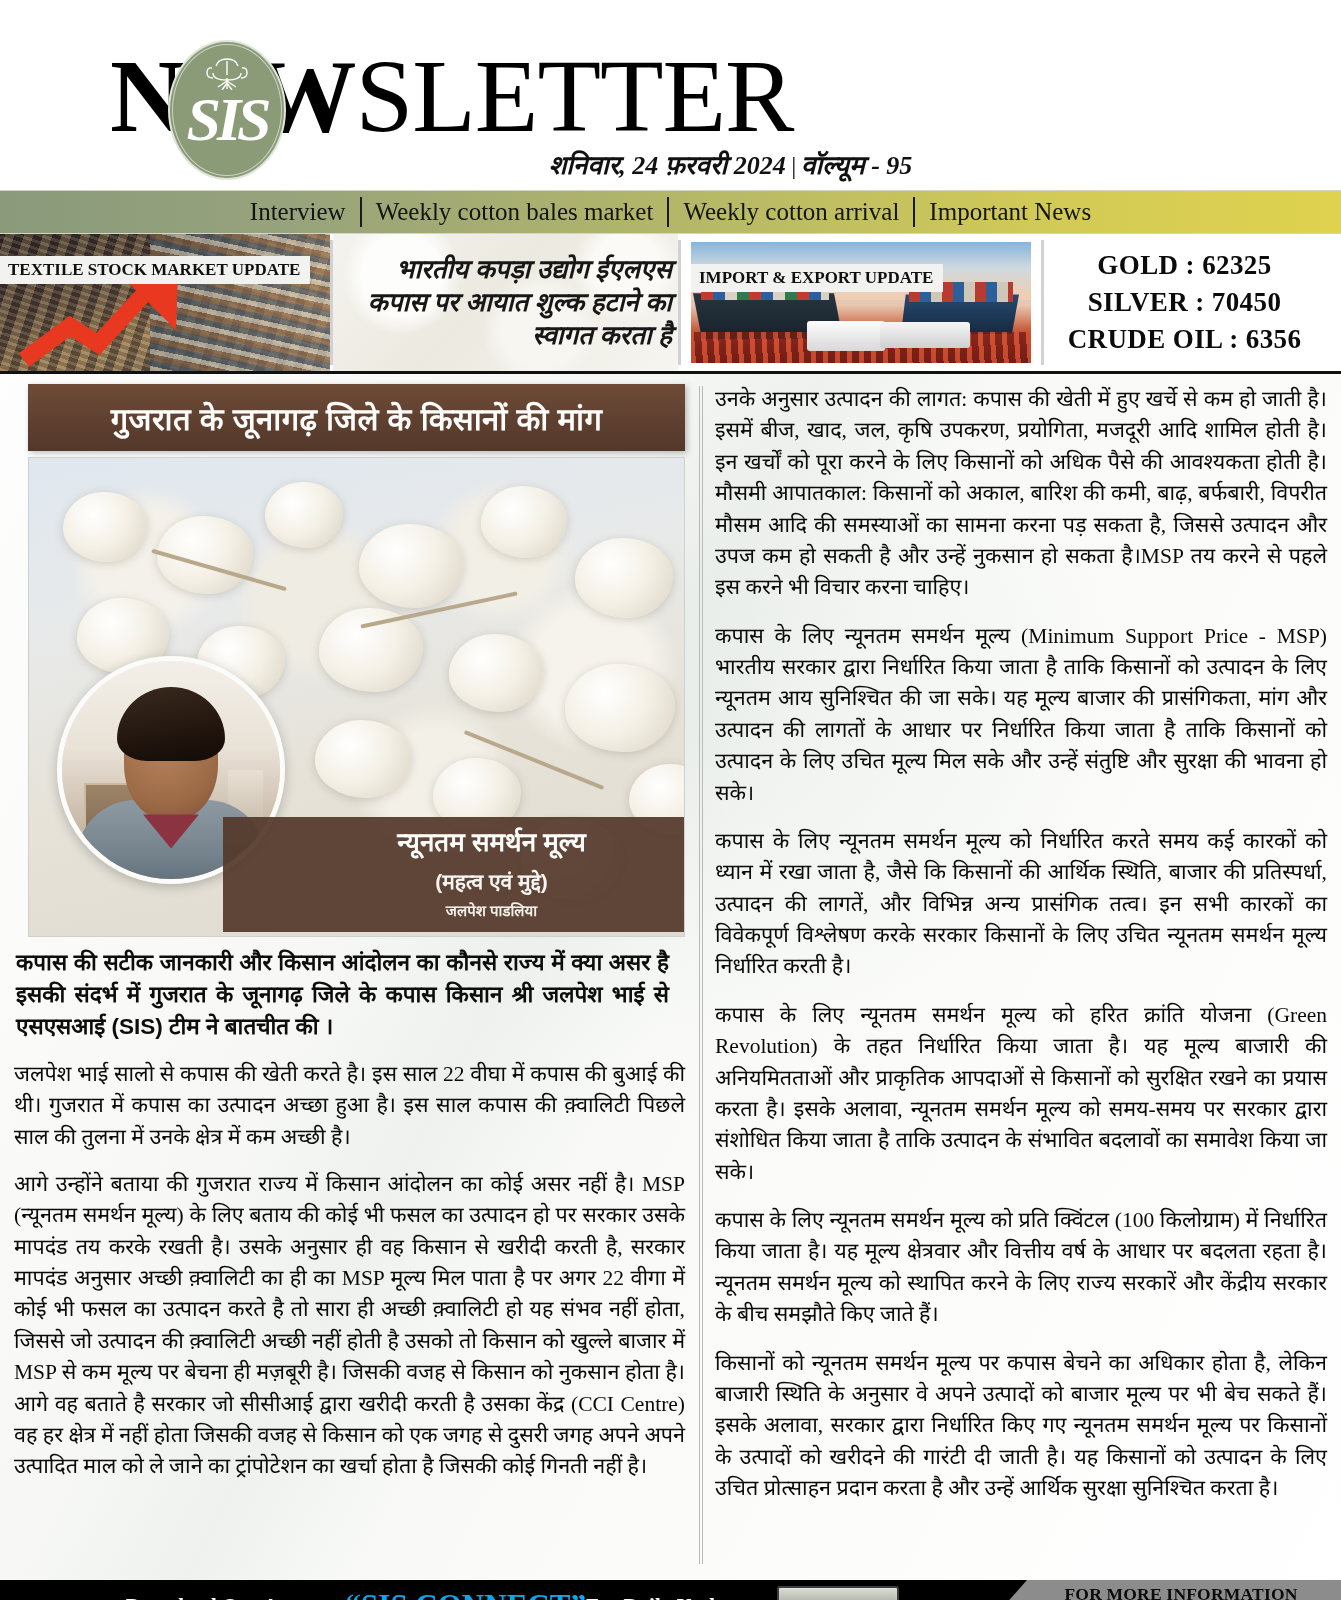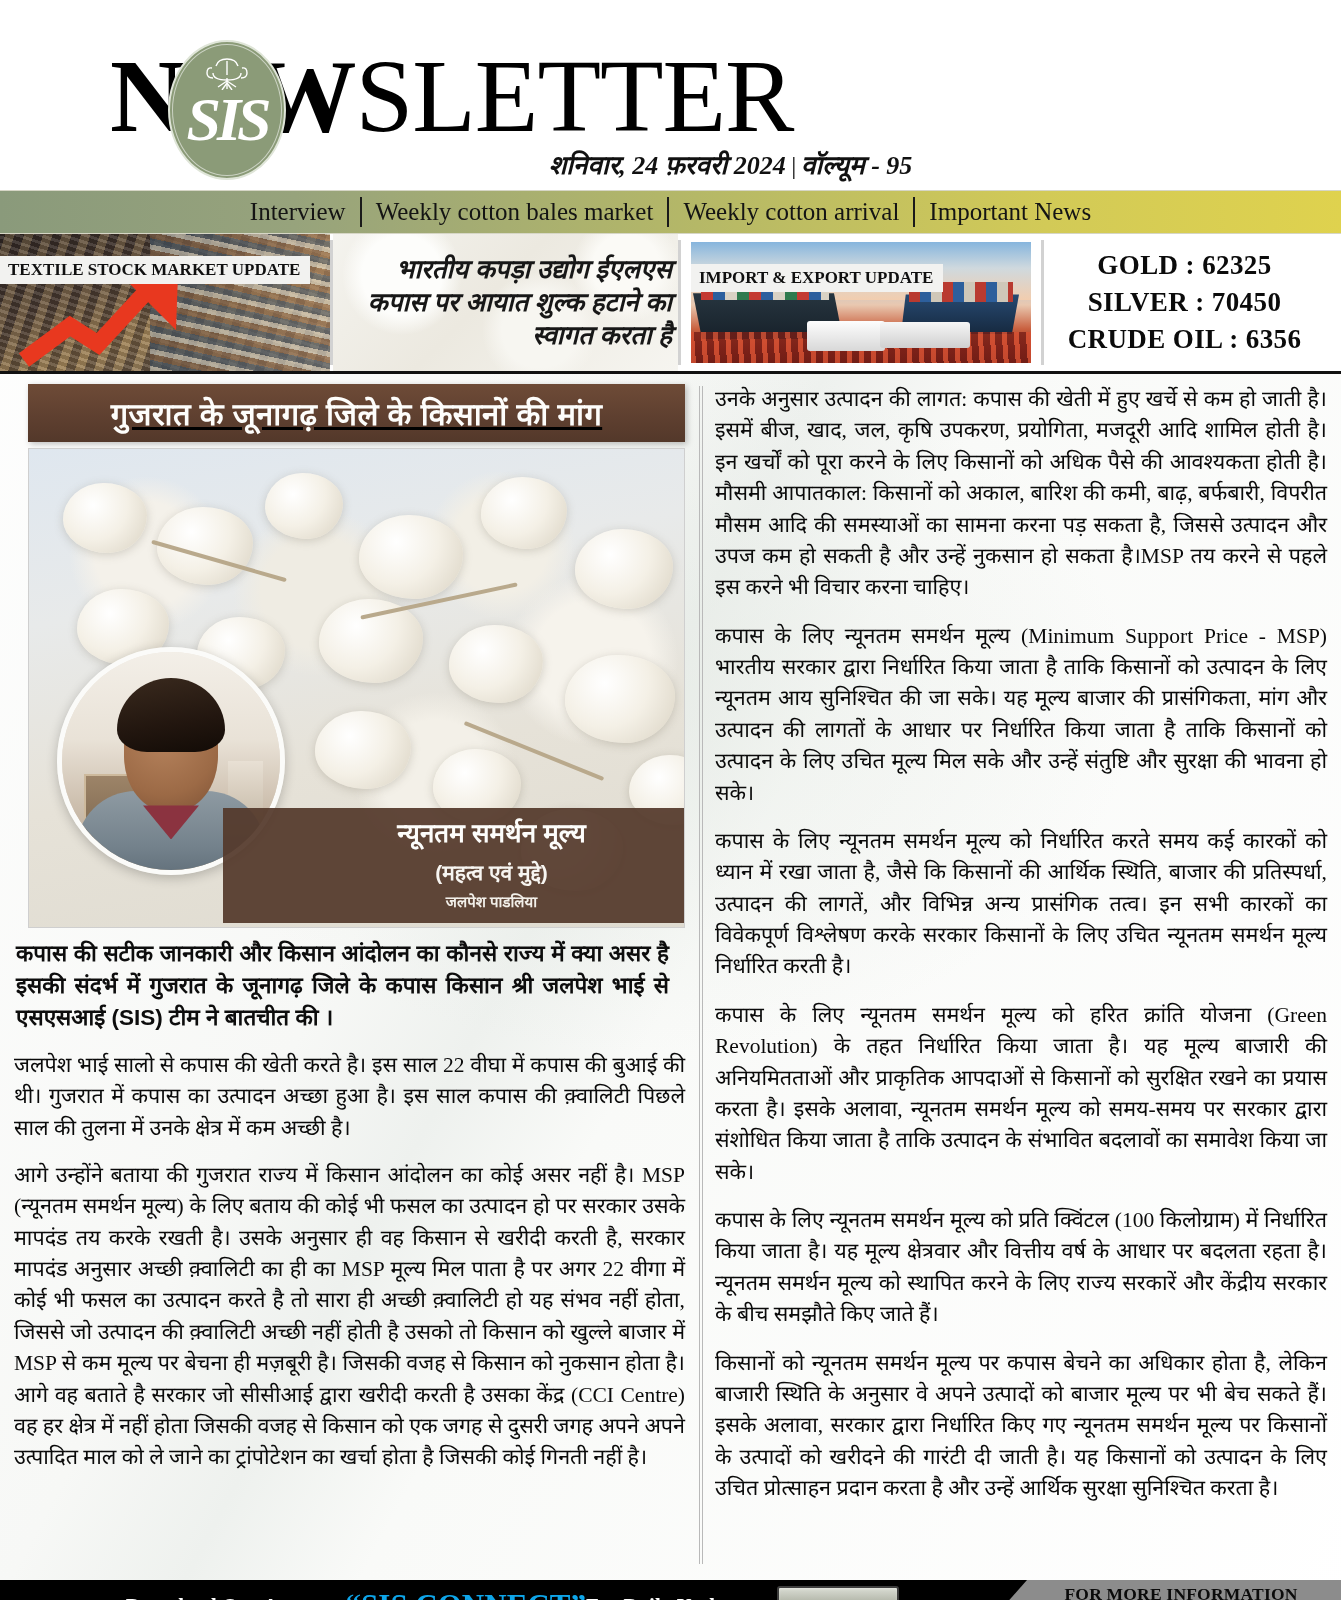--- a/index.html
+++ b/index.html
@@ -305,27 +305,26 @@
     margin: 4px 2px 18px 2px;
   }
   .col-right {
     flex: 1;
     padding: 2px 14px 0 10px;
   }
 
   
   .headline-banner {
     background: linear-gradient(180deg,#6e4b37 0%, #5f4030 55%, #53382a 100%);
-    height: 58px;
+    height: 67px;
     display: flex;
     align-items: center;
     justify-content: center;
     margin: 2px 0 6px 14px;
     box-shadow: 2px 2px 6px rgba(0,0,0,0.25);
-    text-decoration: underline;
   }
   .headline-banner-text {
     font-family: "Liberation Sans", sans-serif;
     font-weight: 700;
     font-size: 31px;
     color: #fdfdfb;
     letter-spacing: 0.3px;
     white-space: nowrap;
   }
 

